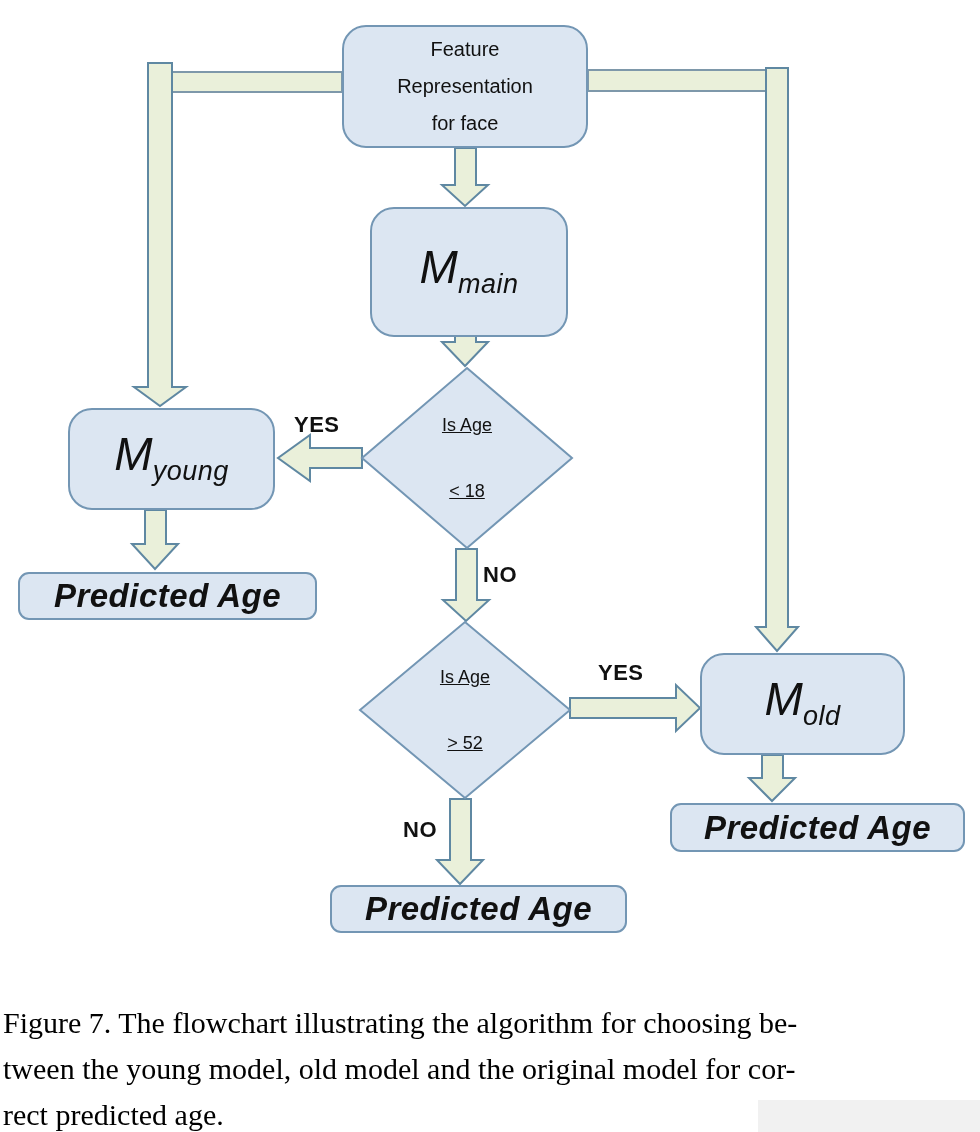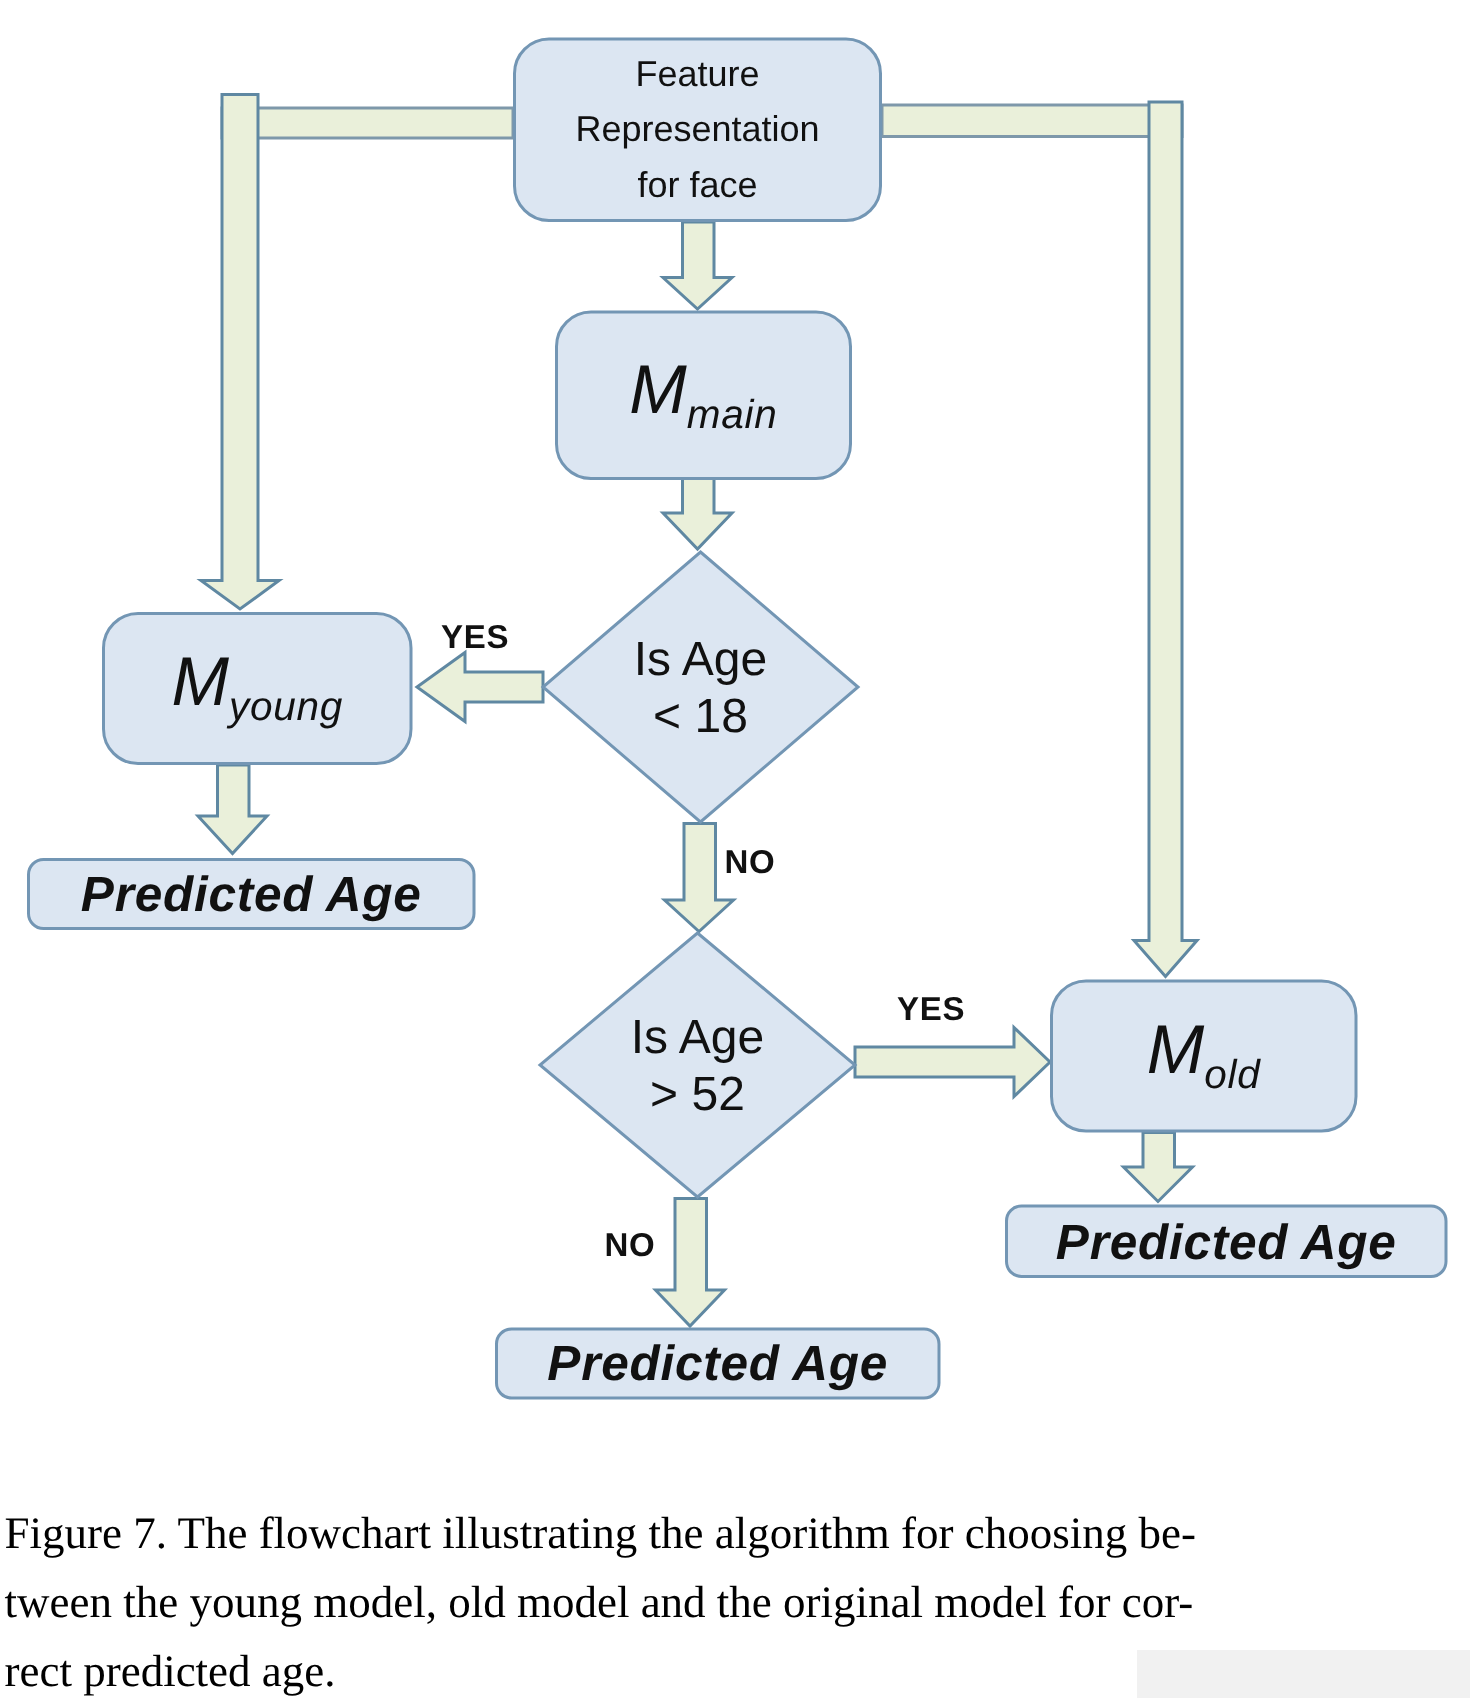--- a/index.html
+++ b/index.html
@@ -12,26 +12,26 @@
   .band{fill:var(--arrow-fill);stroke:var(--connector-stroke);stroke-width:2;}
   .arrow{fill:var(--arrow-fill);stroke:var(--arrow-stroke);stroke-width:2;stroke-linejoin:miter;}
   .diamond{fill:var(--node-fill);stroke:var(--node-stroke);stroke-width:2;stroke-linejoin:miter;}
   .node{
     position:absolute;box-sizing:border-box;
     background:var(--node-fill);border:2px solid var(--node-stroke);
     display:flex;align-items:center;justify-content:center;text-align:center;
   }
   .rounded-lg{border-radius:24px;}
   .rounded-sm{border-radius:11px;}
-  .feature-label{font-size:24px;line-height:37px;white-space:pre-line;font-weight:400;}
+  .feature-label{font-size:20px;line-height:37px;white-space:pre-line;font-weight:400;}
   .mlabel{font-style:italic;font-size:46px;line-height:46px;}
   .msub{font-style:italic;font-size:27px;vertical-align:-10px;letter-spacing:0.5px;}
   .dtext{
-    position:absolute;display:flex;flex-direction:column;align-items:center;justify-content:center;
-    text-align:center;font-size:32px;line-height:38px;font-weight:400;
+    position:absolute;display:flex;flex-direction:column;align-items:center;justify-content:space-between;
+    text-align:center;font-size:18px;line-height:38px;font-weight:400;text-decoration:underline;
   }
   .predicted{font-style:italic;font-size:33px;font-weight:700;letter-spacing:0.5px;}
   .edge-label{position:absolute;font-size:22px;font-weight:700;letter-spacing:0.5px;}
   .caption{
     position:absolute;left:3px;top:1000px;width:974px;
     font-family:"Liberation Serif",serif;font-size:30px;line-height:46px;color:#000;
     white-space:pre-line;
   }
   .artifact{position:absolute;left:758px;top:1100px;width:222px;height:32px;background:#f1f1f1;}
 </style>
@@ -61,21 +61,21 @@
     <polygon class="diamond" points="467,368 572,458 467,548 362,458"></polygon>
     <polygon class="diamond" points="465,622 570,710 465,798 360,710"></polygon>
   </svg>
 
   <div class="node rounded-lg" style="left:342px;top:25px;width:246px;height:123px;">
     <div class="feature-label">Feature
 Representation
 for face</div>
   </div>
 
-  <div class="node rounded-lg" style="left:370px;top:207px;width:198px;height:113px;">
+  <div class="node rounded-lg" style="left:370px;top:207px;width:198px;height:130px;">
     <div><span class="mlabel">M</span><span class="msub">main</span></div>
   </div>
 
   <div class="node rounded-lg" style="left:700px;top:653px;width:205px;height:102px;">
     <div><span class="mlabel">M</span><span class="msub">old</span></div>
   </div>
 
   <div class="node rounded-lg" style="left:68px;top:408px;width:207px;height:102px;">
     <div><span class="mlabel">M</span><span class="msub">young</span></div>
   </div>

